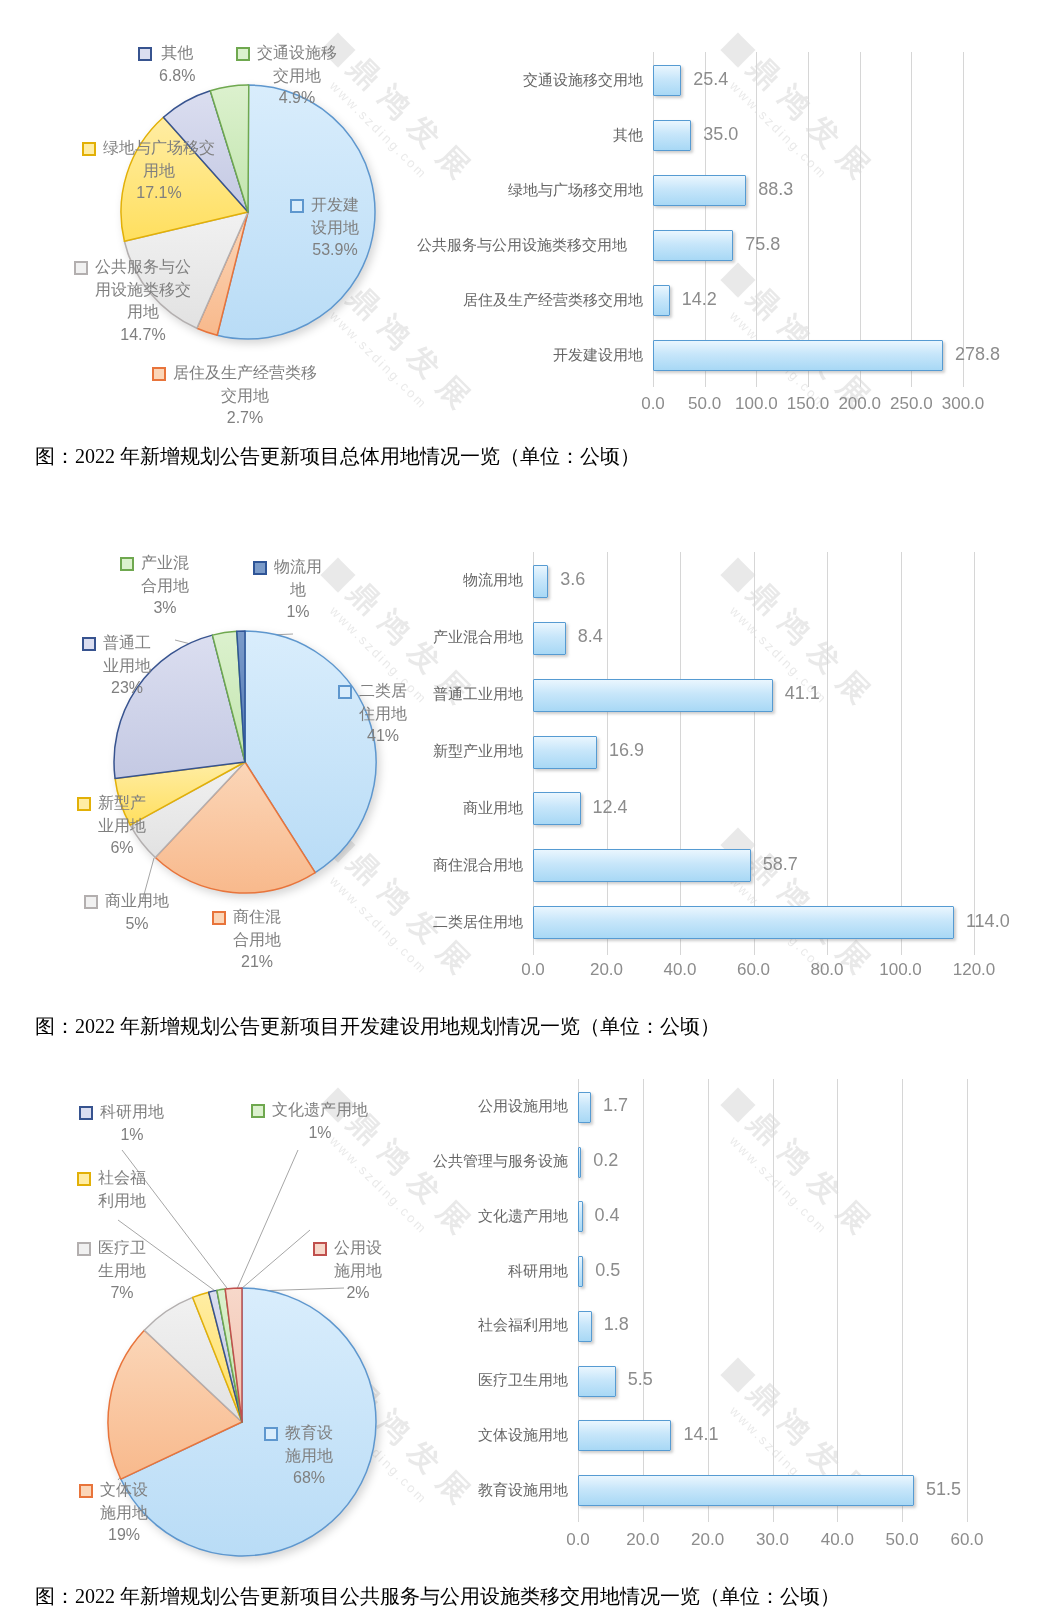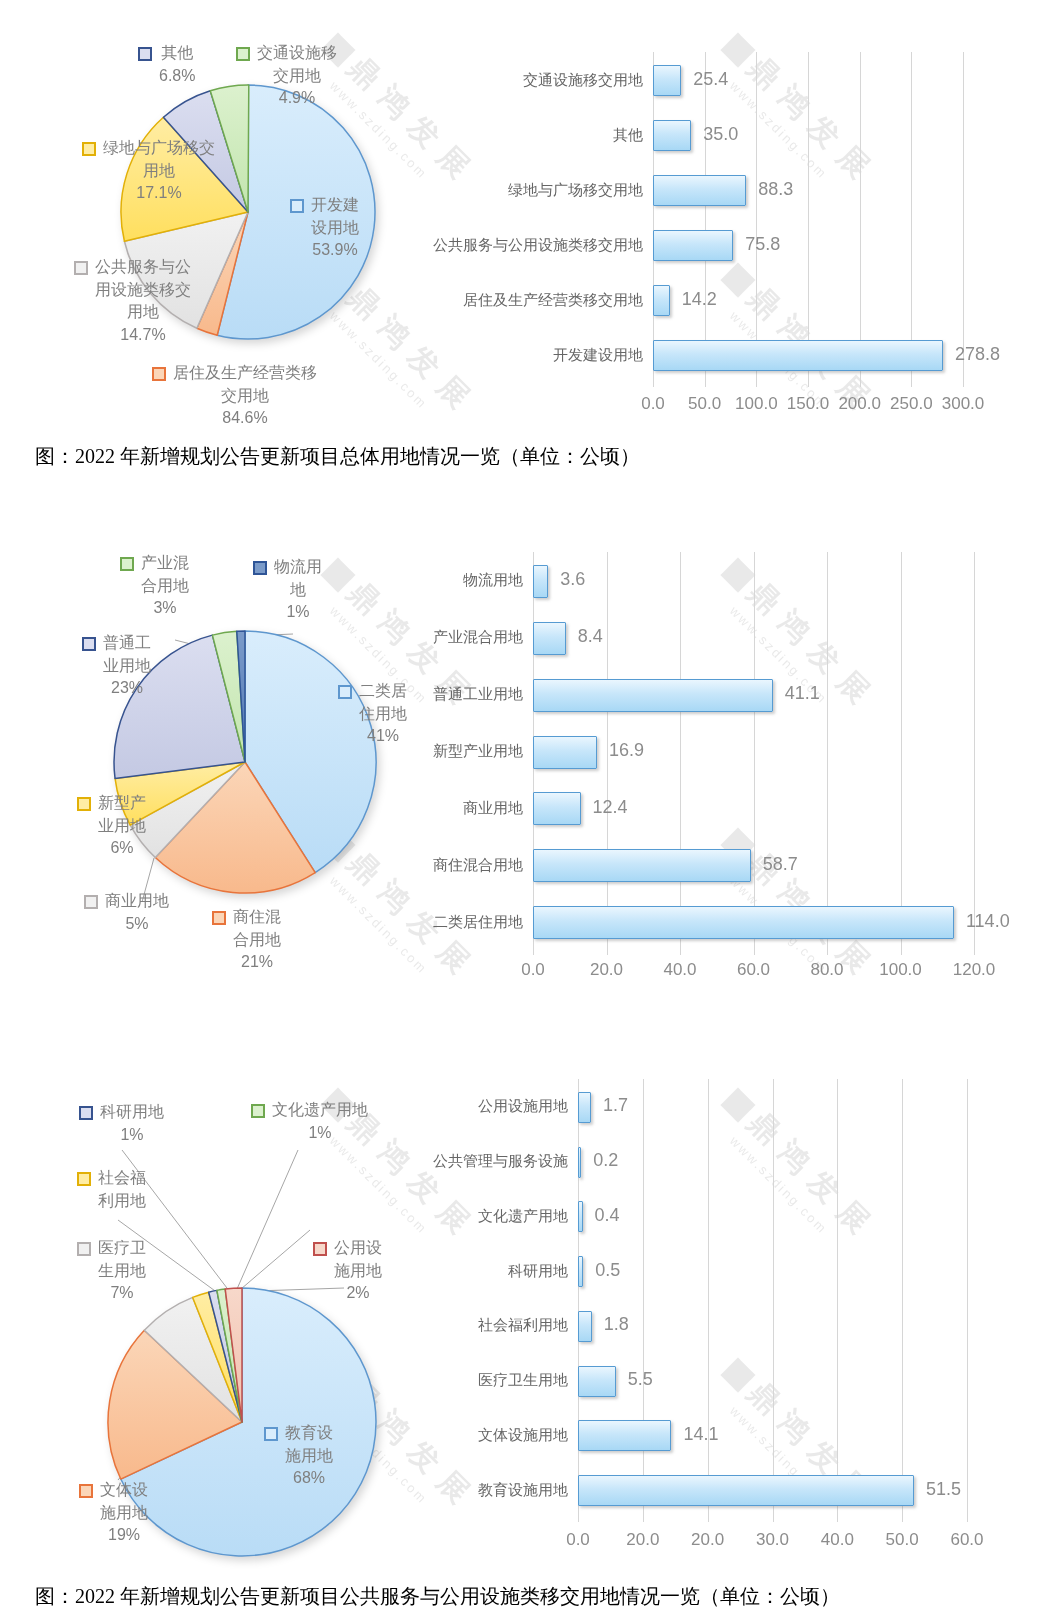--- a/index.html
+++ b/index.html
@@ -191,21 +191,21 @@
       <span class="mk" style="background: rgb(241, 241, 241); border-color: rgb(179, 175, 175);"></span>
       <span class="pl-txt">公共服务与公
 用设施类移交
 用地
 14.7%</span>
     </div>
     <div class="pie-label" style="left:92px;top:342px">
       <span class="mk" style="background: rgb(251, 214, 184); border-color: rgb(232, 116, 59);"></span>
       <span class="pl-txt">居住及生产经营类移
 交用地
-84.6%</span>
+2.7%</span>
     </div>
     <div class="pie-label" style="left:230px;top:174px">
       <span class="mk" style="background: rgb(217, 237, 252); border-color: rgb(94, 151, 206);"></span>
       <span class="pl-txt">开发建
 设用地
 53.9%</span>
     </div>
   </div>
 
   <div class="bar-area" style="left:440px;top:40px;width:600px;height:400px">
@@ -225,21 +225,21 @@
       <div class="tick-label" style="left: 490px; top: 354px;">300.0</div>
       <div class="bar-cat" style="right: 397px; top: 29.5px;">交通设施移交用地</div>
       <div class="hbar" style="left: 213px; top: 25px; width: 26.2467px; height: 29px;"></div>
       <div class="bar-val" style="left: 253.247px; top: 28.5px;">25.4</div>
       <div class="bar-cat" style="right: 397px; top: 84.5px;">其他</div>
       <div class="hbar" style="left: 213px; top: 80px; width: 36.1667px; height: 29px;"></div>
       <div class="bar-val" style="left: 263.167px; top: 83.5px;">35.0</div>
       <div class="bar-cat" style="right: 397px; top: 139.5px;">绿地与广场移交用地</div>
       <div class="hbar" style="left: 213px; top: 135px; width: 91.2433px; height: 29px;"></div>
       <div class="bar-val" style="left: 318.243px; top: 138.5px;">88.3</div>
-      <div class="bar-cat" style="right: 397px; top: 194.5px; margin-left: 24px;">公共服务与公用设施类移交用地</div>
+      <div class="bar-cat" style="right: 413px; top: 194.5px; margin-left: 24px;">公共服务与公用设施类移交用地</div>
       <div class="hbar" style="left: 213px; top: 190px; width: 78.3267px; height: 29px;"></div>
       <div class="bar-val" style="left: 305.327px; top: 193.5px;">75.8</div>
       <div class="bar-cat" style="right: 397px; top: 249.5px;">居住及生产经营类移交用地</div>
       <div class="hbar" style="left: 213px; top: 245px; width: 14.6733px; height: 29px;"></div>
       <div class="bar-val" style="left: 241.673px; top: 248.5px;">14.2</div>
       <div class="bar-cat" style="right: 397px; top: 304.5px;">开发建设用地</div>
       <div class="hbar" style="left: 213px; top: 300px; width: 288.093px; height: 29px;"></div>
       <div class="bar-val" style="left: 515.093px; top: 303.5px;">278.8</div>
     </div>
 
@@ -372,20 +372,21 @@
       <div class="hbar" style="left: 113px; top: 252.357px; width: 45.57px; height: 31px;"></div>
       <div class="bar-val" style="left: 172.57px; top: 256.857px;">12.4</div>
       <div class="bar-cat" style="right: 517px; top: 314.714px;">商住混合用地</div>
       <div class="hbar" style="left: 113px; top: 309.214px; width: 215.722px; height: 31px;"></div>
       <div class="bar-val" style="left: 342.723px; top: 313.714px;">58.7</div>
       <div class="bar-cat" style="right: 517px; top: 371.571px;">二类居住用地</div>
       <div class="hbar" style="left: 113px; top: 366.071px; width: 418.95px; height: 31px;"></div>
       <div class="bar-val" style="left: 545.95px; top: 370.571px;">114.0</div>
     </div>
 
+  <div class="caption" style="top:1013px">图：2022 年新增规划公告更新项目开发建设用地规划情况一览（单位：公顷）</div>
 
   <div class="pie-area" style="left:60px;top:1060px;width:430px;height:505px">
     <svg class="leaders" width="430" height="505">
       <line x1="62" y1="90" x2="170" y2="232" stroke="#A6A6A6" stroke-width="1"></line>
       <line x1="238" y1="90" x2="177" y2="229" stroke="#A6A6A6" stroke-width="1"></line>
       <line x1="58" y1="160" x2="162" y2="236" stroke="#A6A6A6" stroke-width="1"></line>
       <line x1="250" y1="170" x2="181" y2="229" stroke="#A6A6A6" stroke-width="1"></line>
       <line x1="284" y1="228" x2="196" y2="231" stroke="#A6A6A6" stroke-width="1"></line>
       <line x1="58" y1="420" x2="88" y2="385" stroke="#A6A6A6" stroke-width="1"></line>
     </svg>

